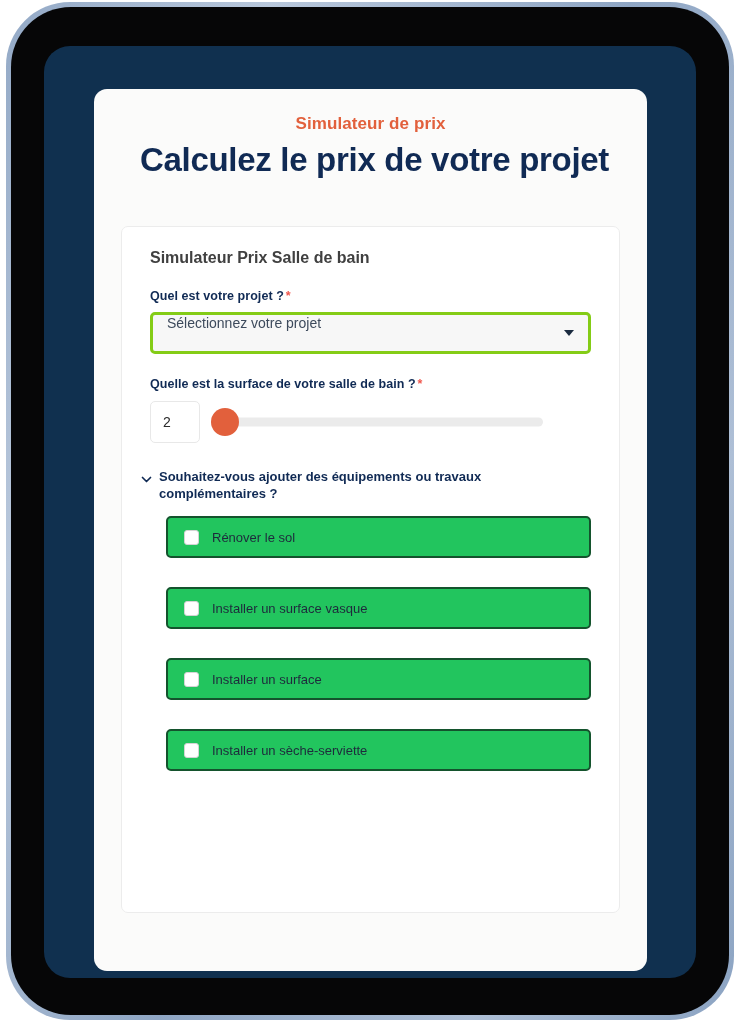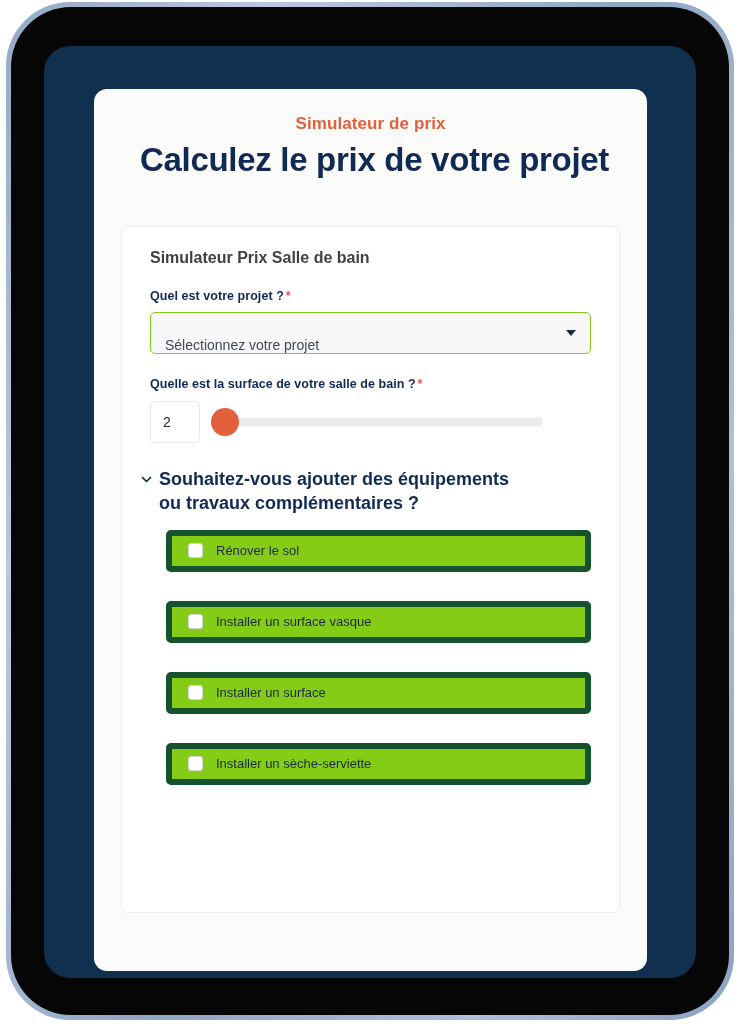--- a/index.html
+++ b/index.html
@@ -113,25 +113,25 @@
   .req {
     color: #f0584e;
     font-size: 12.5px;
     margin-left: 2px;
   }
 
   .select-box {
     position: relative;
     height: 42px;
     background: #f7f7f7;
-    border: 1px solid #84cc16;
+    border: 3px solid #84cc16;
     border-radius: 5px;
     box-sizing: border-box;
     display: flex;
-    align-items: flex-end;
+    align-items: flex-start;
     padding: 0 14px;
   }
   .select-value {
     color: #3d4a5c;
     font-size: 14px;
   }
   .select-arrow {
     position: absolute;
     right: 14px;
     top: 50%;
@@ -201,30 +201,30 @@
   .chevron {
     width: 13px;
     height: 13px;
     margin-right: 6px;
     margin-top: 5px;
     flex: 0 0 auto;
   }
   .chevron svg { display: block; }
   .accordion-label {
     color: #102a54;
-    font-size: 18px;
+    font-size: 13px;
     font-weight: bold;
     line-height: 1.32;
     max-width: 352px;
   }
 
   .check-row {
     height: 42px;
-    background: #84cc16;
-    border: 6px solid #14532d;
+    background: #22c55e;
+    border: 2px solid #14532d;
     border-radius: 5px;
     box-sizing: border-box;
     display: flex;
     align-items: center;
     padding-left: 16px;
     margin: 0 0 29px 16px;
   }
   .check-row:last-child { margin-bottom: 0; }
   .checkbox {
     width: 15px;

